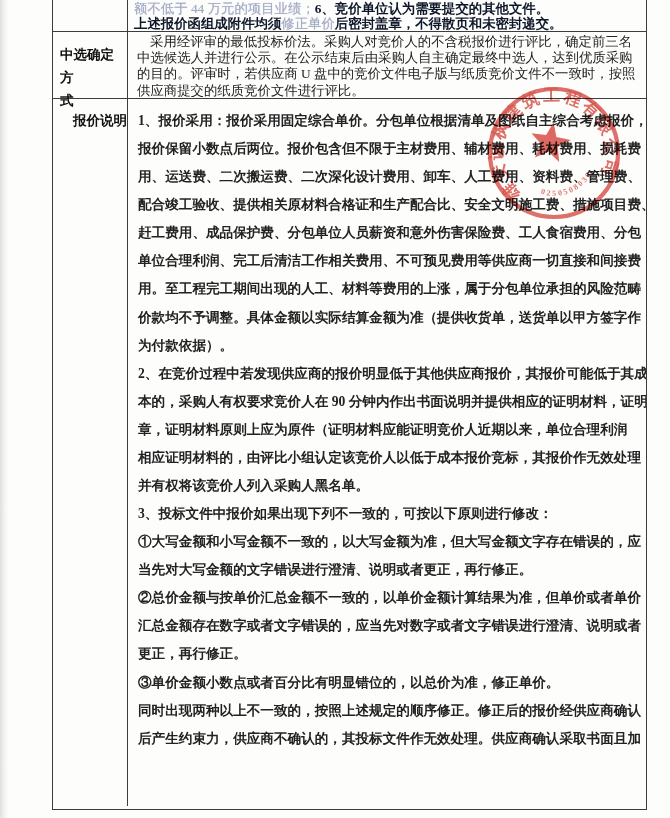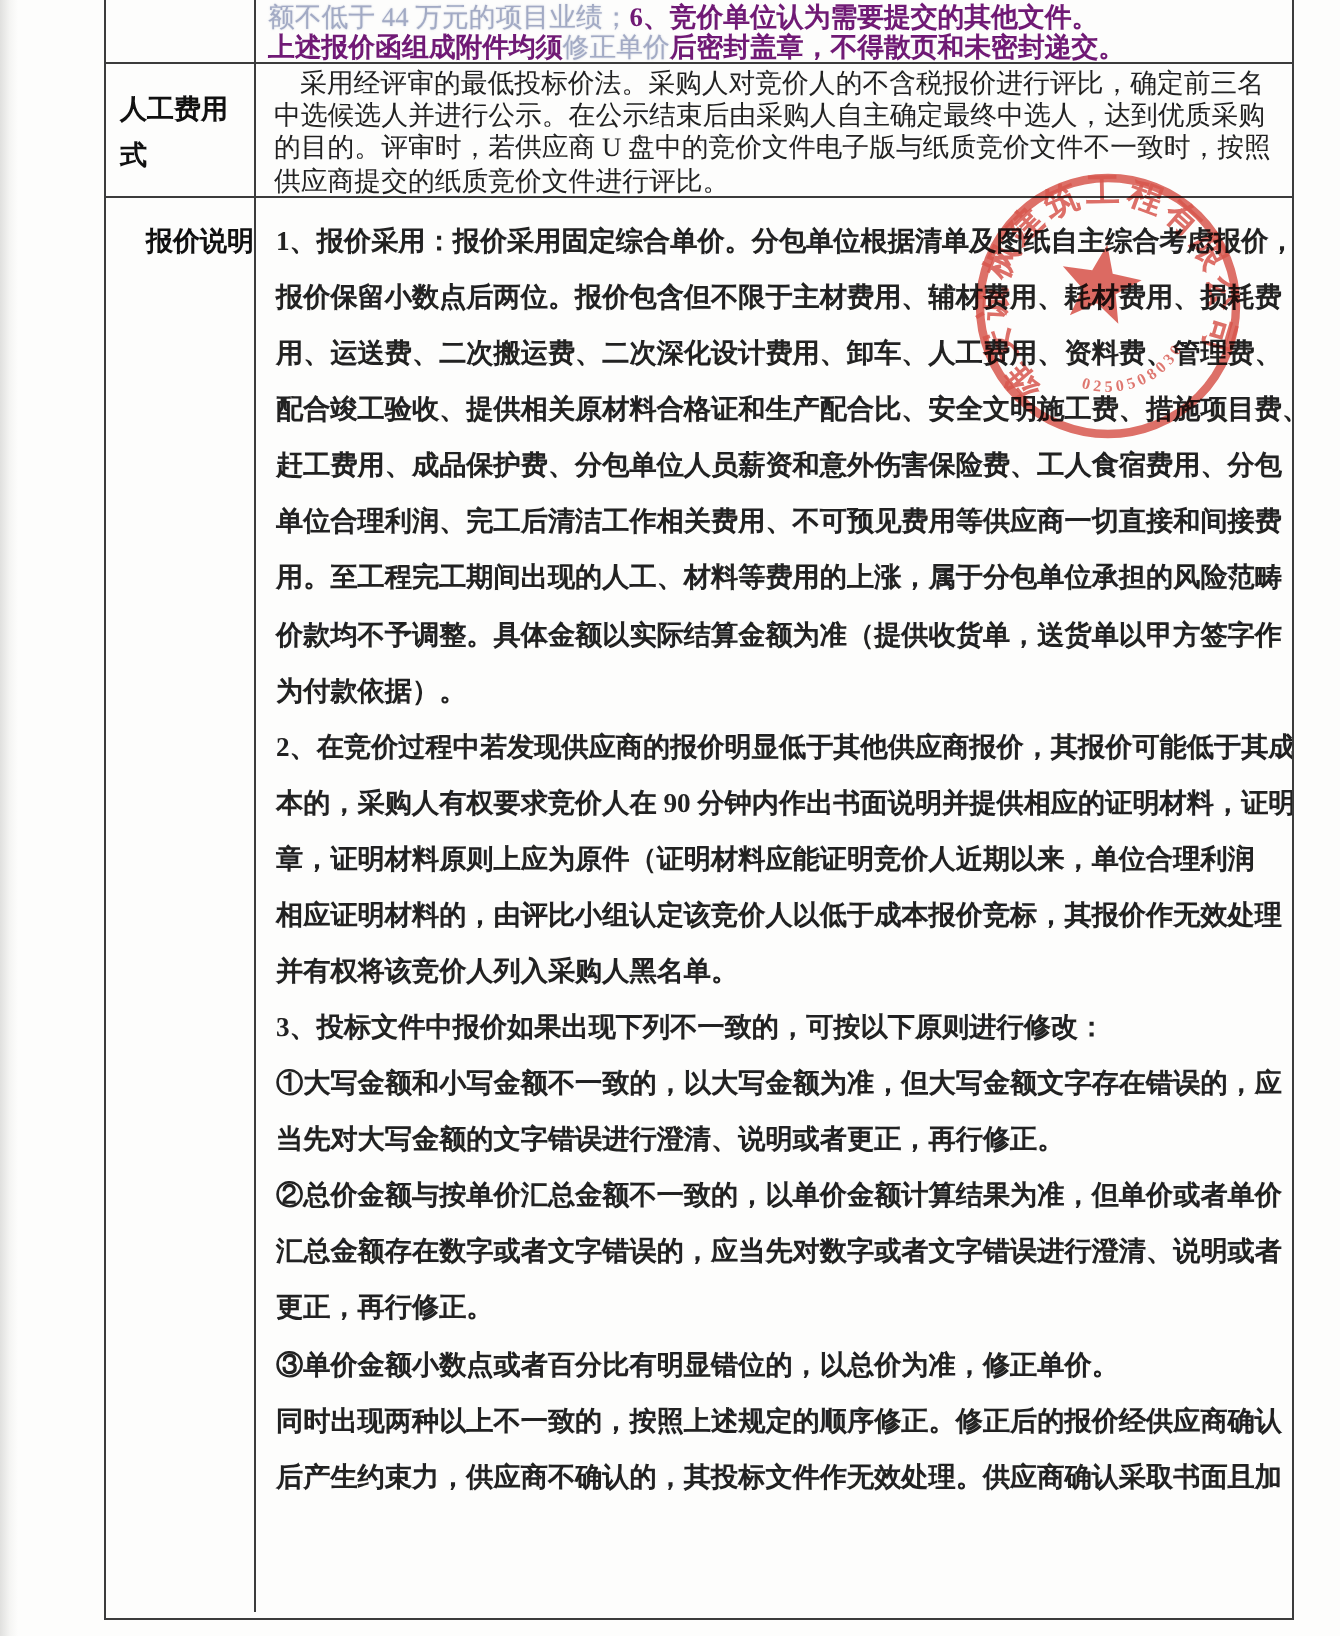--- a/index.html
+++ b/index.html
@@ -37,21 +37,21 @@
     font-size:13.5px;line-height:23px;
   }
   .row2 .lbl{padding:11px 0 0 7px;}
   .row3 .lbl{padding:10px 0 0 12px;text-align:right;}
   .cnt{flex:1;overflow:hidden;color:#222;}
   .line{white-space:nowrap;}
   .r1{padding:2px 0 0 6px;font-size:13.4px;line-height:15px;}
   .r1 .line{height:15px;}
   .r2{padding:2px 0 0 9px;font-size:13.4px;line-height:16.2px;}
   .r3{padding:8px 0 0 10px;font-size:13.6px;line-height:28.08px;font-weight:bold;}
-  .bold{font-weight:700;color:#701a75;}
+  .bold{font-weight:700;color:#0f172a;}
   .faded{color:#a2aac4;text-shadow:0 0 1px rgba(162,170,196,.6);}
   .indent{text-indent:13px;}
   .stamp{
     position:absolute;left:474px;top:73px;width:160px;height:160px;
     mix-blend-mode:multiply;opacity:.9;
     pointer-events:none;
   }
   .stamp text{
     font-family:"Liberation Serif","DejaVu Serif",serif;
     font-weight:700;
@@ -68,21 +68,21 @@
     <div class="row row1">
       <div class="cell lbl"></div>
       <div class="cell cnt r1">
         <div class="line"><span class="faded">额不低于 44 万元的项目业绩；</span><span class="bold">6、竞价单位认为需要提交的其他文件。</span></div>
         <div class="line"><span class="bold">上述报价函组成附件均须</span><span class="faded">修正单价</span><span class="bold">后密封盖章，不得散页和未密封递交。</span></div>
       </div>
     </div>
 
     <div class="row row2">
       <div class="cell lbl">
-        <div>人工费用</div>
+        <div>中选确定方</div>
         <div>式</div>
       </div>
       <div class="cell cnt r2">
         <div class="line indent">采用经评审的最低投标价法。采购人对竞价人的不含税报价进行评比，确定前三名</div>
         <div class="line">中选候选人并进行公示。在公示结束后由采购人自主确定最终中选人，达到优质采购</div>
         <div class="line">的目的。评审时，若供应商 U 盘中的竞价文件电子版与纸质竞价文件不一致时，按照</div>
         <div class="line">供应商提交的纸质竞价文件进行评比。</div>
       </div>
     </div>
 

